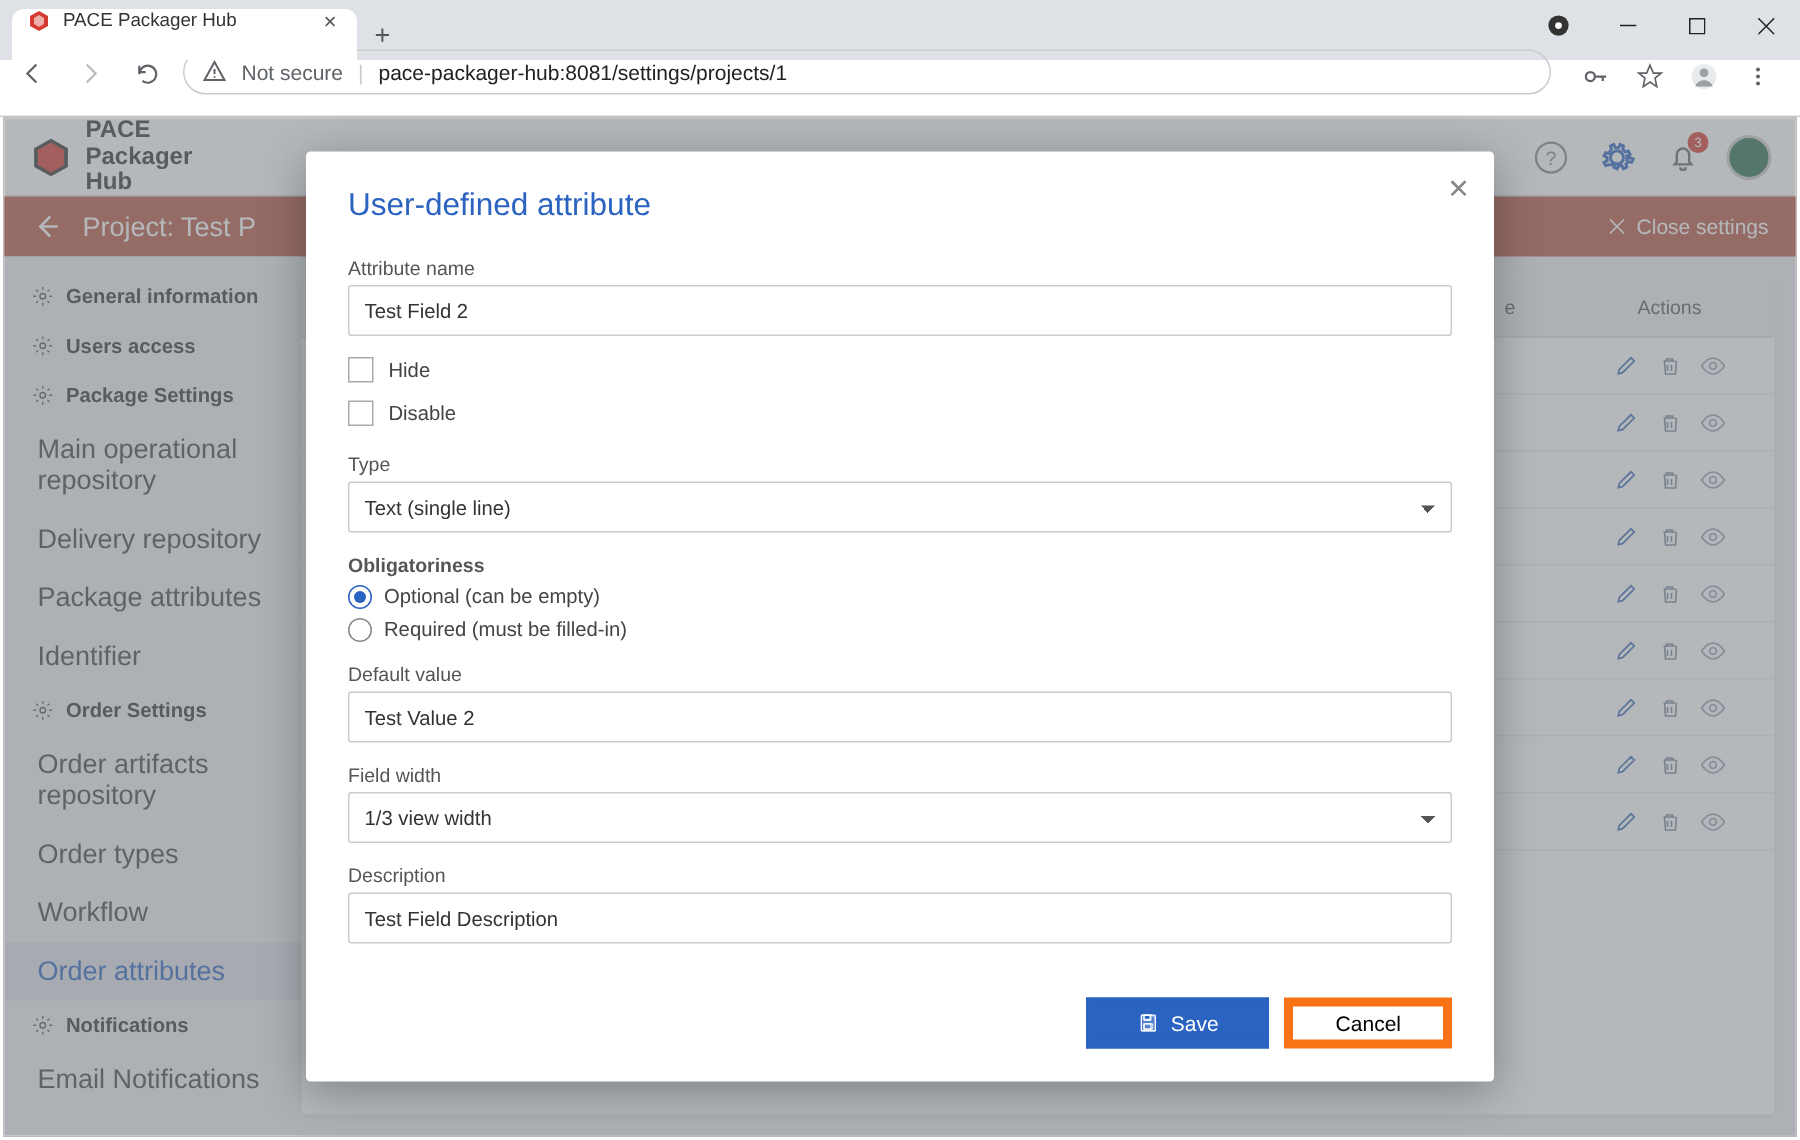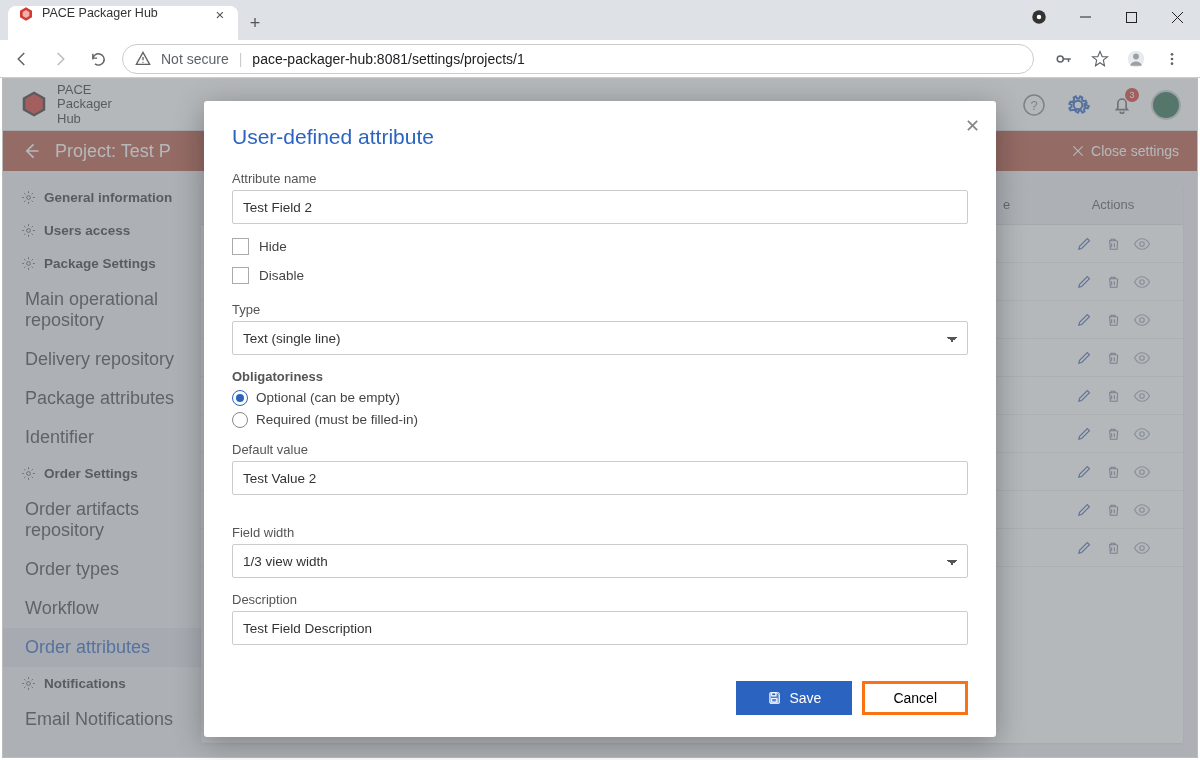--- a/index.html
+++ b/index.html
@@ -7,33 +7,33 @@
 
 
 .browser-top{height:78px;border-bottom:1px solid #ccc;background:#fff}
 .tab-strip{height:40px;background:#dee1e6;display:flex;align-items:flex-end;padding-left:8px}
 .tab{background:#fff;height:34px;width:230px;border-radius:8px 8px 0 0;display:flex;align-items:flex-start;padding:0 10px;gap:8px;font-size:12.5px;color:#333;position:relative}
 .tab-favicon{width:16px;height:16px;display:flex;align-items:center;justify-content:center}
 .tab-close{margin-left:auto;width:16px;height:16px;display:flex;align-items:center;justify-content:center;color:#555;cursor:pointer;font-size:15px}
 .new-tab{width:34px;height:34px;display:flex;align-items:center;justify-content:center;color:#555;cursor:pointer;font-size:18px}
 .win-controls{position:absolute;right:0;top:0;display:flex;height:34px}
 .win-btn{width:46px;display:flex;align-items:center;justify-content:center;color:#222;cursor:pointer}
-.addr-bar{height:38px;display:flex;align-items:center;padding:0 8px;gap:10px}
+.addr-bar{height:38px;display:flex;align-items:flex-end;padding:15px 8px;gap:10px}
 .nav-btn{width:28px;height:28px;display:flex;align-items:center;justify-content:center;color:#5f6368;cursor:pointer;border-radius:50%}
 .nav-btn.disabled{color:#bbb}
 .url-box{flex:1;height:30px;border:1px solid #ccc;border-radius:15px;display:flex;align-items:center;padding:0 12px;gap:10px;color:#5f6368;font-size:14px}
 .url-text{color:#202124}
 .addr-right{display:flex;align-items:center;gap:12px;padding:0 8px}
 .addr-icon{width:24px;height:24px;display:flex;align-items:center;justify-content:center;color:#5f6368;cursor:pointer}
 
 
 .app{position:absolute;top:78px;left:2px;right:2px;bottom:2px;background:#edeff2;border:1px solid #bbb}
 .app-header{height:52px;background:#fff;display:flex;align-items:center;padding:0 16px;border-bottom:1px solid #ddd}
 .logo{display:flex;align-items:center;gap:8px}
-.logo-text{font-size:13px;line-height:1.1;font-weight:400;color:#333}
+.logo-text{font-size:16px;line-height:1.1;font-weight:700;color:#333}
 .header-right{margin-left:auto;display:flex;align-items:center;gap:14px}
 .hicon{width:30px;height:30px;display:flex;align-items:center;justify-content:center;color:#555;cursor:pointer;position:relative}
 .hicon.blue{color:#2b63c1}
 .badge{position:absolute;top:-2px;right:-2px;background:#d43a2f;color:#fff;font-size:9px;width:14px;height:14px;border-radius:50%;display:flex;align-items:center;justify-content:center}
 .avatar{width:30px;height:30px;border-radius:50%;background:#2a6e4f;border:2px solid #ccc}
 
 .project-bar{height:40px;background:#b85542;color:#fff;display:flex;align-items:center;padding:0 18px;gap:14px;font-size:18px}
 .project-bar .back{cursor:pointer}
 .close-settings{margin-left:auto;display:flex;align-items:center;gap:6px;font-size:14px;cursor:pointer}
 
@@ -62,21 +62,21 @@
 .form-input,.form-select{height:34px;border:1px solid #ccc;border-radius:2px;padding:0 10px;font-size:13.5px;color:#333;background:#fff}
 .form-select{appearance:none;background-image:linear-gradient(45deg,transparent 50%,#555 50%),linear-gradient(135deg,#555 50%,transparent 50%);background-position:calc(100% - 15px) 15px,calc(100% - 10px) 15px;background-size:5px 5px;background-repeat:no-repeat}
 .check-row{display:flex;align-items:center;gap:10px;margin-bottom:12px;font-size:13.5px;color:#444}
 .check-box{width:17px;height:17px;border:1px solid #aaa;background:#fff}
 .section-label{font-size:13px;color:#555;font-weight:600;margin-bottom:6px;margin-top:4px}
 .radio-row{display:flex;gap:8px;margin-bottom:6px;font-size:13.5px;color:#444}
 .radio{width:16px;height:16px;border:1px solid #888;border-radius:50%;display:flex;align-items:center;justify-content:center}
 .radio.checked{border-color:#2b63c1}
 .radio.checked::after{content:"";width:8px;height:8px;background:#2b63c1;border-radius:50%}
 .modal-footer{display:flex;justify-content:flex-end;gap:10px;margin-top:36px}
-.btn{height:34px;padding:0 28px;font-size:14px;border:3px solid #f97316;background:#fff;cursor:pointer;display:flex;align-items:center;gap:8px}
+.btn{height:34px;padding:0 28px;font-size:14px;border:6px solid #f97316;background:#fff;cursor:pointer;display:flex;align-items:center;gap:8px}
 .btn.primary{background:#2b63c1;color:#fff;border-color:#2b63c1}
 .sicon{width:14px;height:14px}
 svg{display:block}
 </style>
 </head>
 <body>
 
 <div class="browser-top">
   <div class="tab-strip">
     <div class="tab">
@@ -534,21 +534,21 @@
       <div class="section-label">Obligatoriness</div>
       <div class="radio-row">
         <span class="radio checked"></span>
         <span>Optional (can be empty)</span>
       </div>
       <div class="radio-row" style="margin-bottom:14px">
         <span class="radio"></span>
         <span>Required (must be filled-in)</span>
       </div>
 
-      <div class="form-group" style="margin-bottom:30px">
+      <div class="form-group" style="margin-bottom:14px">
         <label class="form-label">Default value</label>
         <input class="form-input" value="Test Value 2" style="">
       </div>
 
       <div class="form-group" style="margin-bottom:14px">
         <label class="form-label">Field width</label>
         <select class="form-select"><option>1/3 view width</option></select>
       </div>
 
       <div class="form-group">

